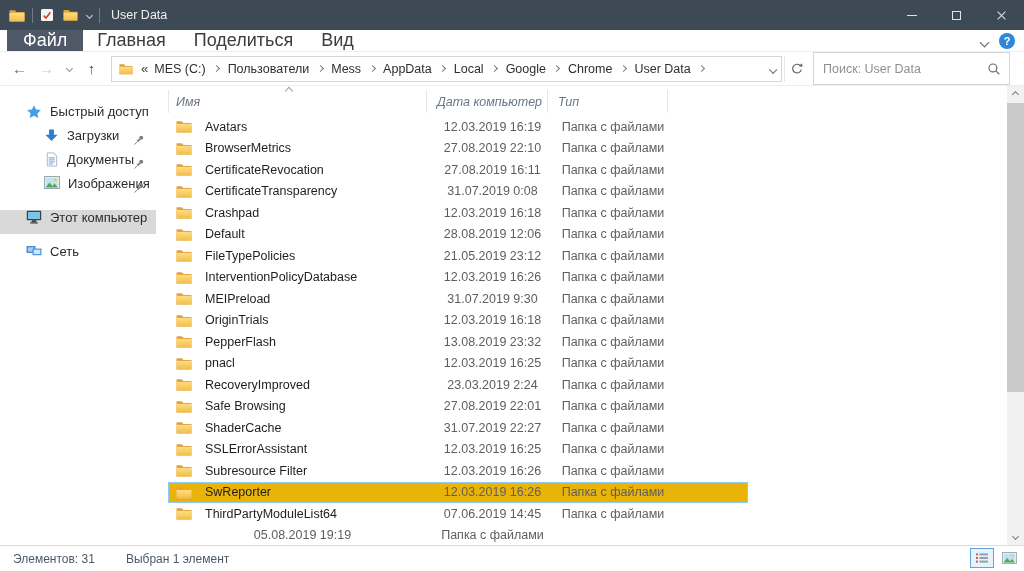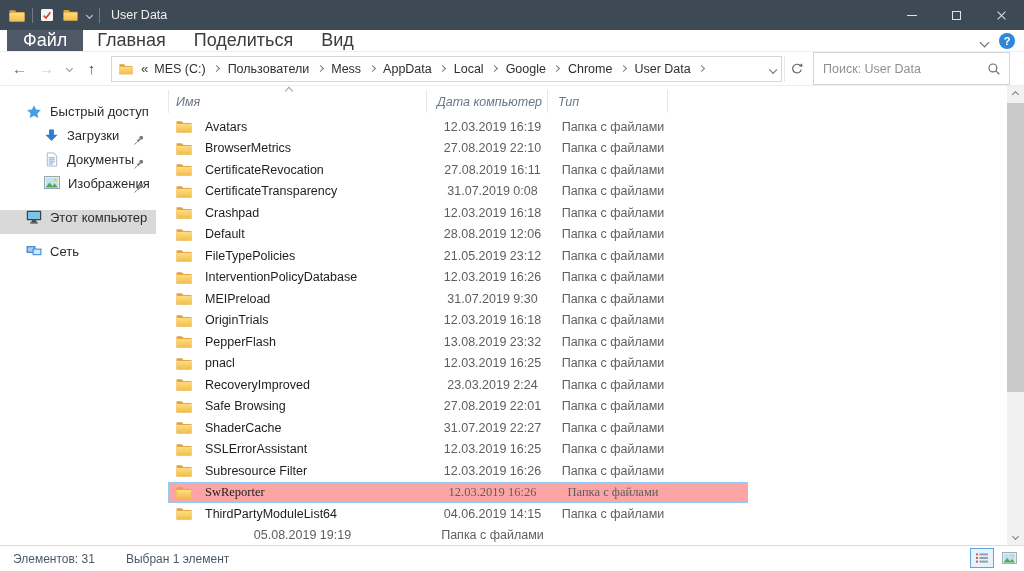--- a/index.html
+++ b/index.html
@@ -68,21 +68,21 @@
   .filearea { flex:1; position:relative; padding-left:12px; padding-right:17px; min-width:0; }
   .colheaders { height:30px; display:grid; grid-template-columns:259px 121px 120px 80px; align-items:end; font-size:12.5px; color:#6a7684; }
   .hcell { position:relative; padding:0 0 7px 8px; height:100%; display:flex; align-items:flex-end;font-style:italic; }
   .hcell::after { content:""; position:absolute; right:0; top:4px; bottom:3px; width:1px; background:#e5e8eb; }
   .hcell.first::before { content:""; position:absolute; left:0; top:4px; bottom:3px; width:1px; background:#e5e8eb; }
   .hcell.pad10 { padding-left:10px; }
   .sort-caret { position:absolute; top:2px; left:118px; width:6px; height:6px; border-left:1.2px solid #9aa1a8; border-top:1.2px solid #9aa1a8; transform:rotate(45deg); }
 
   .rows { font-size:12.5px; overflow:hidden; height:calc(100% - 30px); }
   .frow { display:grid; grid-template-columns:259px 121px 120px 80px; width:580px; height:21.5px; align-items:center; }
-  .frow.selected { background:#fca5a5; box-shadow:inset 0 0 0 1px #8fcbf4;font-family:Liberation Serif, serif; }
+  .frow.selected { background:#eab308; box-shadow:inset 0 0 0 1px #8fcbf4; }
   .fname { display:flex; align-items:center; gap:13px; padding-left:8px; color:#1e1e1e; white-space:nowrap; overflow:hidden; }
   .fname svg { flex-shrink:0; }
   .fdate,.ftype,.fsize { color:#5e5e5e; padding-left:10px; white-space:nowrap;text-align:center; }
 
   
   .vscroll { position:absolute; top:0; right:0; bottom:0; width:17px; background:#f1f1f1; }
   .vs-btn { height:17px; display:flex; align-items:center; justify-content:center; }
   .vs-btn .chev { width:5px; height:5px; border-color:#7a7e83; border-width:1.2px; }
   .vs-up .chev { transform:rotate(45deg); border-left:1.2px solid #7a7e83; border-bottom:none; border-top:1.2px solid #7a7e83; border-right:none; }
   .vs-down { position:absolute; bottom:0; left:0; right:0; }
@@ -597,21 +597,21 @@
             <span class="fsize"></span>
           </div>
 
           <div class="frow">
             <span class="fname">
               <svg width="16" height="13">
                 <use href="#i-folder"></use>
               </svg>
               <span>ThirdPartyModuleList64</span>
             </span>
-            <span class="fdate">04.06.2019 14:15</span>
+            <span class="fdate">07.06.2019 14:45</span>
             <span class="ftype">Папка с файлами</span>
             <span class="fsize"></span>
           </div>
 
           <div class="frow">
             <span class="fdate">05.08.2019 19:19</span>
             <span class="ftype">Папка с файлами</span>
             <span class="fsize"></span>
           </div>
 

